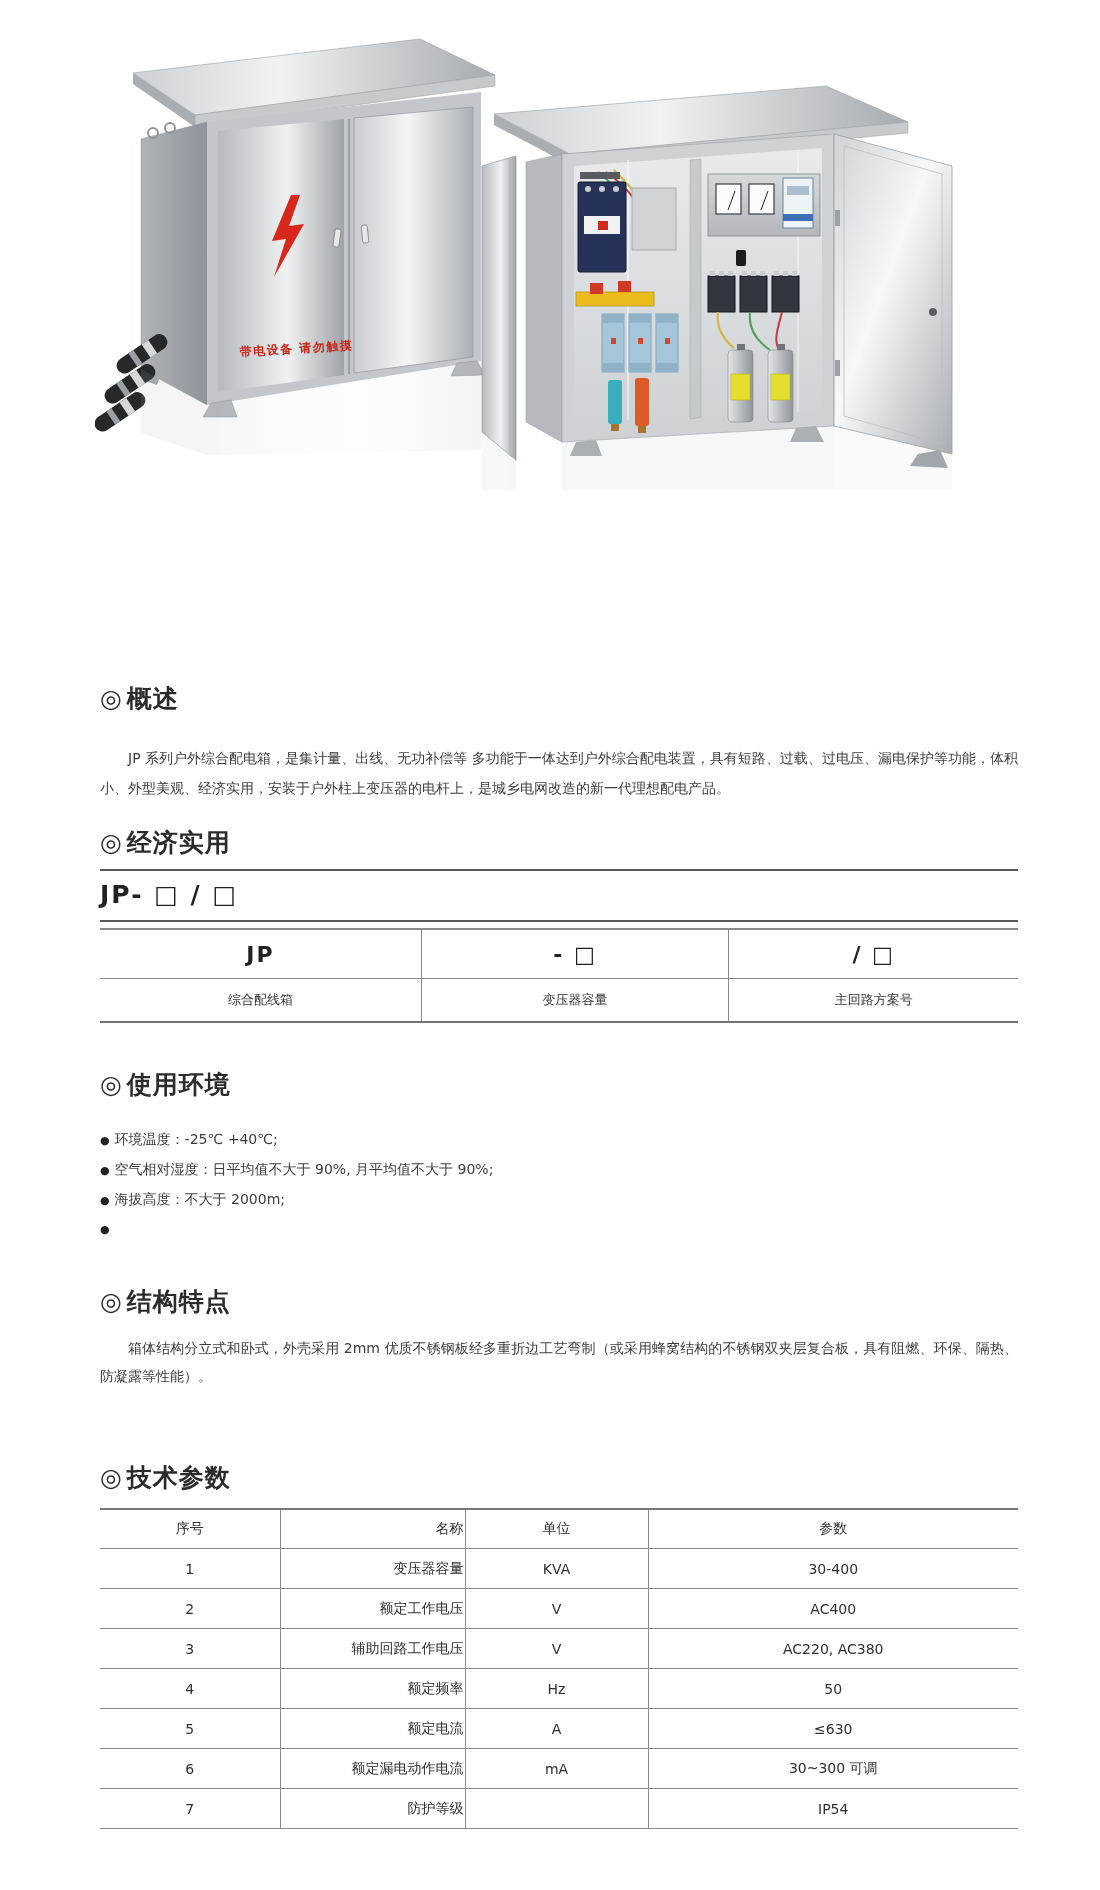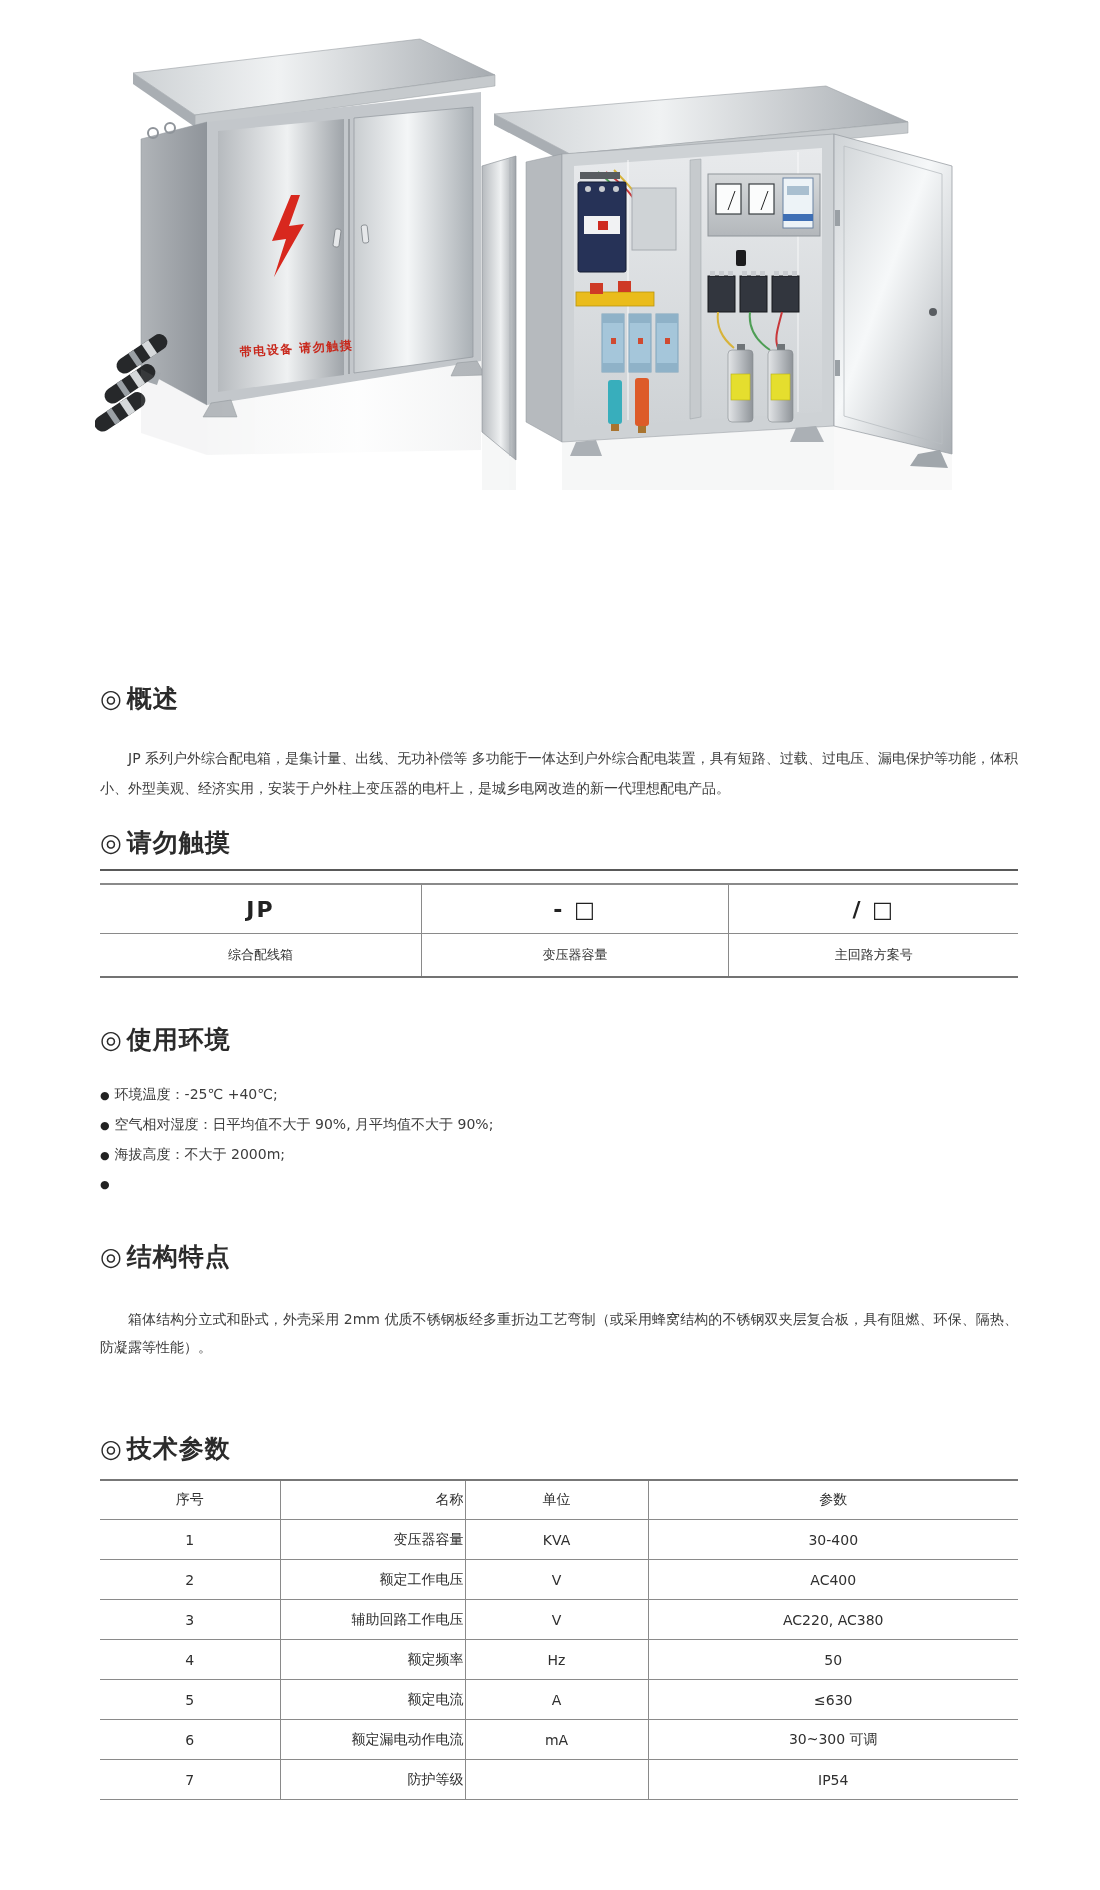--- a/index.html
+++ b/index.html
@@ -23,36 +23,36 @@
   
   .sec-overview{margin-top:183px;}
   .sec-overview p{margin:28px 0 0;font-size:14px;line-height:30px;color:#3c3c3c;
     text-align:justify;text-indent:2em;}
 
   
   .sec-model{margin-top:24px;}
   .sec-model h2{border-bottom:2px solid #595959;padding-bottom:10px;}
   .model-code{font-size:25px;font-weight:bold;color:#222;padding:9px 0 11px;
     border-bottom:2px solid #595959;letter-spacing:2px;}
-  table.model-table{width:918px;border-collapse:collapse;table-layout:fixed;margin-top:12px;}
+  table.model-table{width:918px;border-collapse:collapse;table-layout:fixed;margin-top:6px;}
   .model-table td{text-align:center;vertical-align:middle;}
   .model-table tr.r1 td{font-size:22px;font-weight:bold;color:#222;height:46px;
     border-top:2px solid #8a8a8a;border-bottom:1.5px solid #8a8a8a;letter-spacing:2px;}
   .model-table tr.r2 td{font-size:13px;color:#333;height:40px;border-bottom:2px solid #737373;}
   .model-table td:not(:last-child){border-right:1px solid #8a8a8a;}
 
   
   .sec-env{margin-top:46px;}
   .env-list{list-style:none;margin:24px 0 0;padding:0;font-size:14px;color:#3c3c3c;}
   .env-list li{line-height:29px;display:flex;align-items:baseline;}
   .env-list .blt{font-size:11px;margin-right:5px;color:#222;}
 
   
   .sec-structure{margin-top:42px;}
-  .sec-structure .paras{margin-top:32px;}
+  .sec-structure .paras{margin-top:16px;}
   .sec-structure p{margin:0;font-size:14px;line-height:28px;color:#3c3c3c;
     text-align:justify;text-indent:2em;}
 
   
   .sec-tech{margin-top:72px;}
   table.tech-table{width:918px;border-collapse:collapse;table-layout:fixed;
     margin-top:14px;font-size:14px;color:#2f2f2f;}
   .tech-table th{font-weight:normal;height:36px;border-top:2px solid #777;
     border-bottom:1.5px solid #8a8a8a;text-align:center;}
   .tech-table td{height:37px;border-bottom:1.5px solid #8a8a8a;text-align:center;}
@@ -257,22 +257,23 @@
     <h2 class="sec-h">
       <span class="mk">◎</span>
       <span>概述</span>
     </h2>
     <p>JP 系列户外综合配电箱，是集计量、出线、无功补偿等 多功能于一体达到户外综合配电装置，具有短路、过载、过电压、漏电保护等功能，体积小、外型美观、经济实用，安装于户外柱上变压器的电杆上，是城乡电网改造的新一代理想配电产品。</p>
   </section>
 
   <section class="sec-model">
     <h2 class="sec-h">
       <span class="mk">◎</span>
-      <span>请勿触摸</span>
-    </h2>
+      <span>经济实用</span>
+    </h2>
+    <div class="model-code">JP- □ / □</div>
     <table class="model-table">
       <colgroup>
           <col style="width:35%">
           <col style="width:33.5%">
           <col style="width:31.5%">
         </colgroup>
       <tbody>
           <tr class="r1">
         <td>JP</td>
         <td>- □</td>

